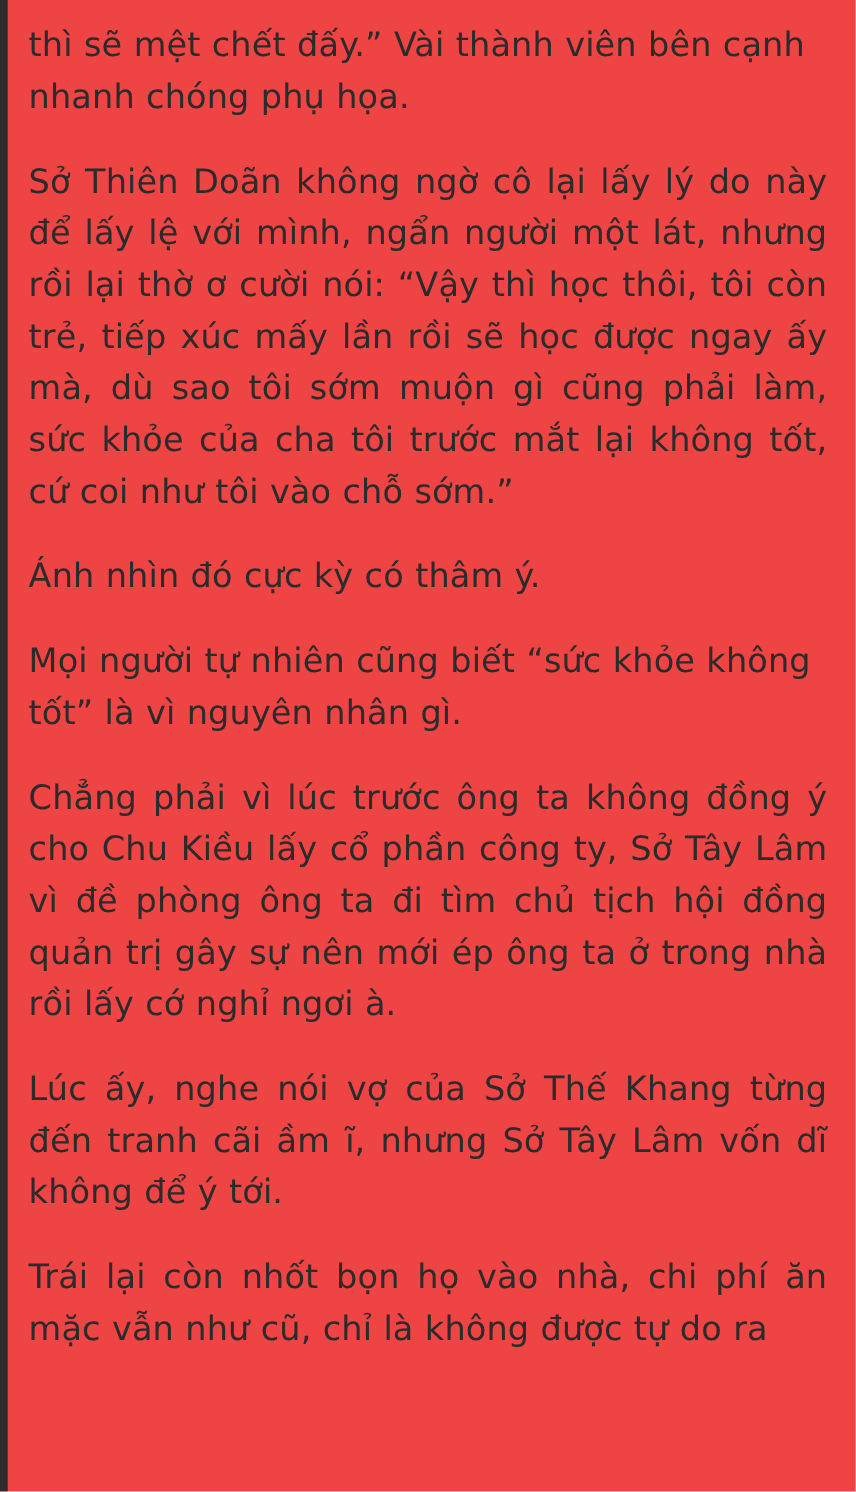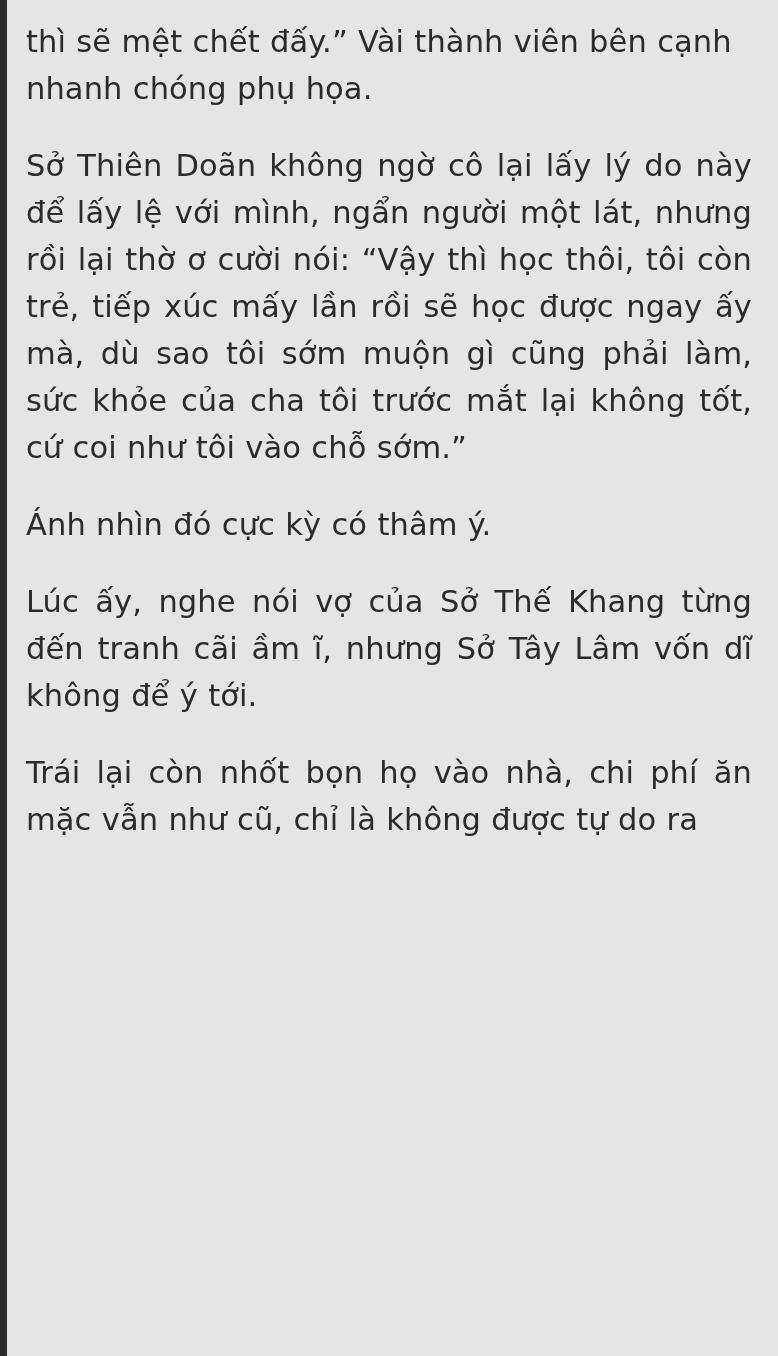--- a/index.html
+++ b/index.html
@@ -11,21 +11,21 @@
     width: 778px;
     min-height: 1356px;
     font-family: "DejaVu Sans", sans-serif;
   }
   .reader {
     position: relative;
     width: 778px;
     min-height: 1356px;
     box-sizing: border-box;
     padding: 18px 26px 0 26px;
-    background: #e5e5e5;
+    background: #ef4444;
   }
   .side-rule {
     position: absolute;
     left: 0;
     top: 0;
     width: 7px;
     height: 100%;
     background: #2c2c2c;
   }
   .paragraph {
@@ -49,16 +49,18 @@
 </head>
 <body>
 
 <div class="reader">
   <div class="side-rule"></div>
 
   <div class="body-text">
     <p class="paragraph ragged">thì sẽ mệt chết đấy.” Vài thành viên bên cạnh nhanh chóng phụ họa.</p>
     <p class="paragraph">Sở Thiên Doãn không ngờ cô lại lấy lý do này để lấy lệ với mình, ngẩn người một lát, nhưng rồi lại thờ ơ cười nói: “Vậy thì học thôi, tôi còn trẻ, tiếp xúc mấy lần rồi sẽ học được ngay ấy mà, dù sao tôi sớm muộn gì cũng phải làm, sức khỏe của cha tôi trước mắt lại không tốt, cứ coi như tôi vào chỗ sớm.”</p>
     <p class="paragraph ragged">Ánh nhìn đó cực kỳ có thâm ý.</p>
+    <p class="paragraph ragged">Mọi người tự nhiên cũng biết “sức khỏe không tốt” là vì nguyên nhân gì.</p>
+    <p class="paragraph">Chẳng phải vì lúc trước ông ta không đồng ý cho Chu Kiều lấy cổ phần công ty, Sở Tây Lâm vì đề phòng ông ta đi tìm chủ tịch hội đồng quản trị gây sự nên mới ép ông ta ở trong nhà rồi lấy cớ nghỉ ngơi à.</p>
     <p class="paragraph">Lúc ấy, nghe nói vợ của Sở Thế Khang từng đến tranh cãi ầm ĩ, nhưng Sở Tây Lâm vốn dĩ không để ý tới.</p>
     <p class="paragraph last">Trái lại còn nhốt bọn họ vào nhà, chi phí ăn mặc vẫn như cũ, chỉ là không được tự do ra</p>
   </div>
 </div>
 
 </body></html>

